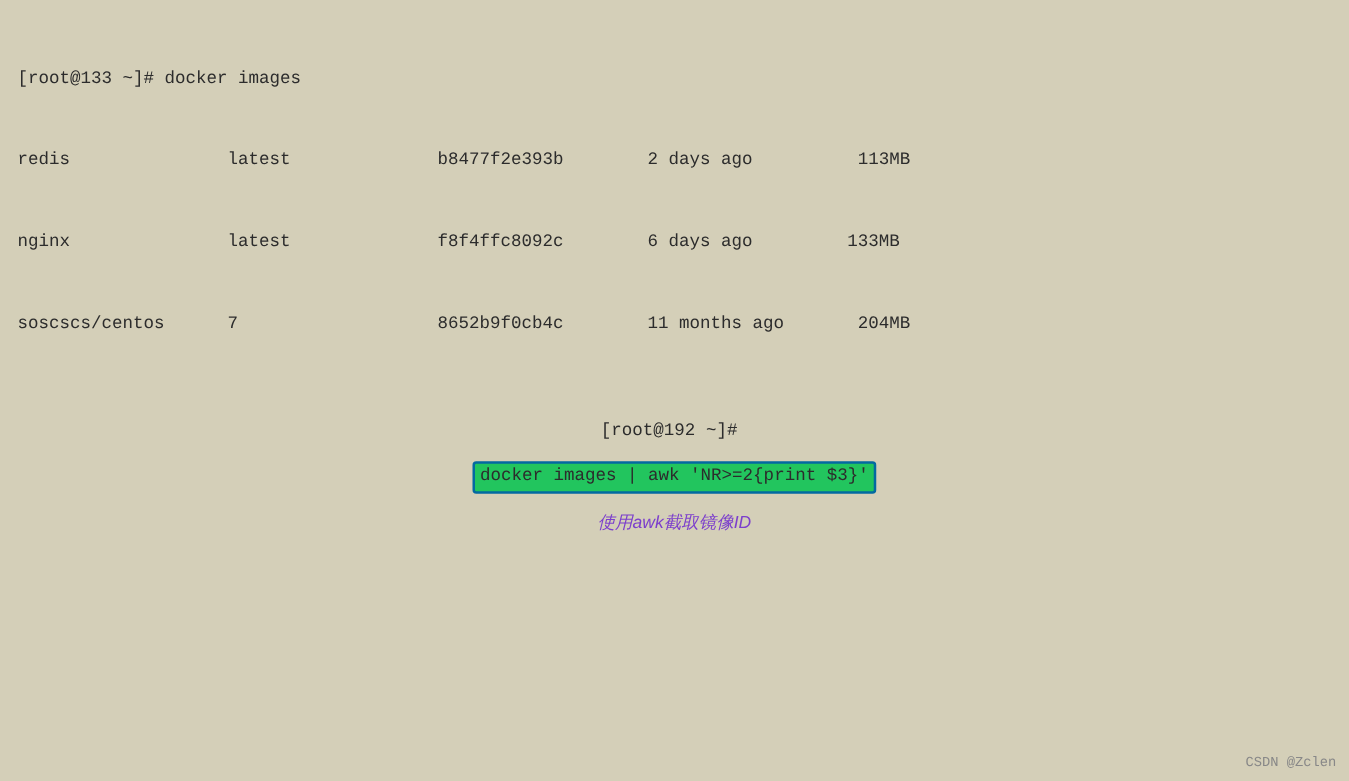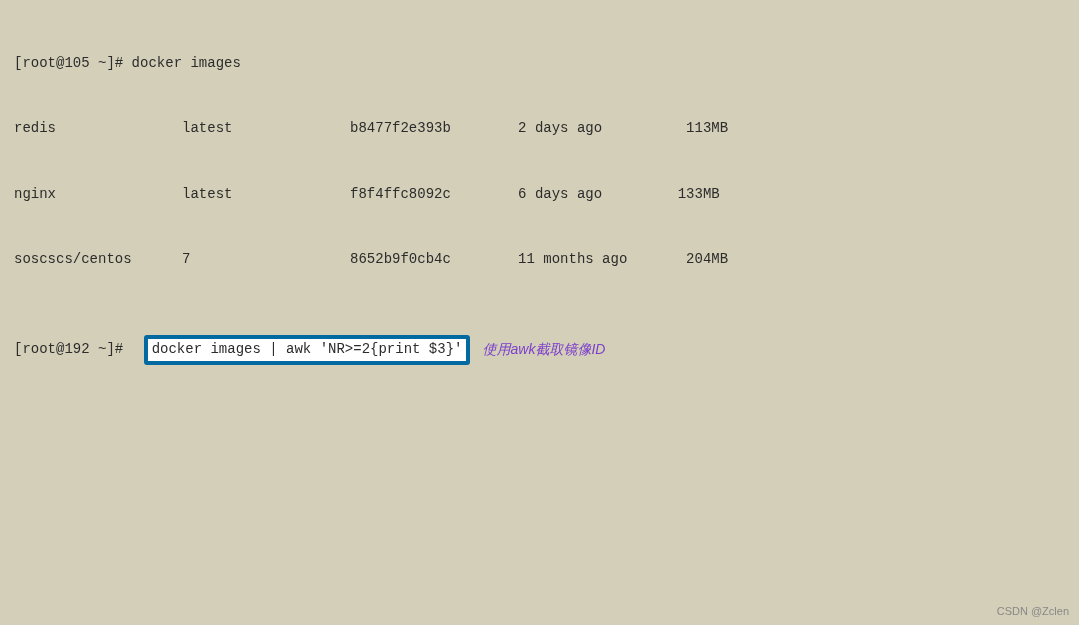--- a/index.html
+++ b/index.html
@@ -16,52 +16,53 @@
     .terminal {
       padding: 10px 14px;
       line-height: 1.55;
       white-space: pre;
     }
     .line {
       display: block;
     }
     .highlight-box {
       display: inline-block;
-      border: 4px solid #0369a1;
+      border: 2px solid #0369a1;
       border-radius: 3px;
       padding: 0px 4px;
-      background-color: #ffffff;
+      background-color: #22c55e;
       color: #2c2c2c;
     }
     .annotation {
       color: #7c3fcc;
       font-family: 'SimHei', 'Microsoft YaHei', sans-serif;
       font-size: 14px;
       white-space: nowrap;
       font-style: italic;
     }
     .inline-row {
       display: flex;
       align-items: center;
       gap: 12px;
+      flex-direction: column;
     }
     .watermark {
       position: absolute;
       bottom: 8px;
       right: 10px;
       font-size: 11px;
       color: #888;
-      font-family: Liberation Sans, sans-serif;
+      font-family: Liberation Mono, monospace;
     }
   </style>
 </head>
 <body>
 
 <div class="terminal">
-  <span class="line">[root@105 ~]# docker images</span>
+  <span class="line">[root@133 ~]# docker images</span>
   <span class="line">redis               latest              b8477f2e393b        2 days ago          113MB</span>
   <span class="line">nginx               latest              f8f4ffc8092c        6 days ago         133MB</span>
   <span class="line">soscscs/centos      7                   8652b9f0cb4c        11 months ago       204MB</span>
 
   <div class="inline-row">
     <span>[root@192 ~]# </span><span class="highlight-box">docker images | awk 'NR&gt;=2{print $3}'</span>
     <span class="annotation">使用awk截取镜像ID</span>
   </div>
 
   

